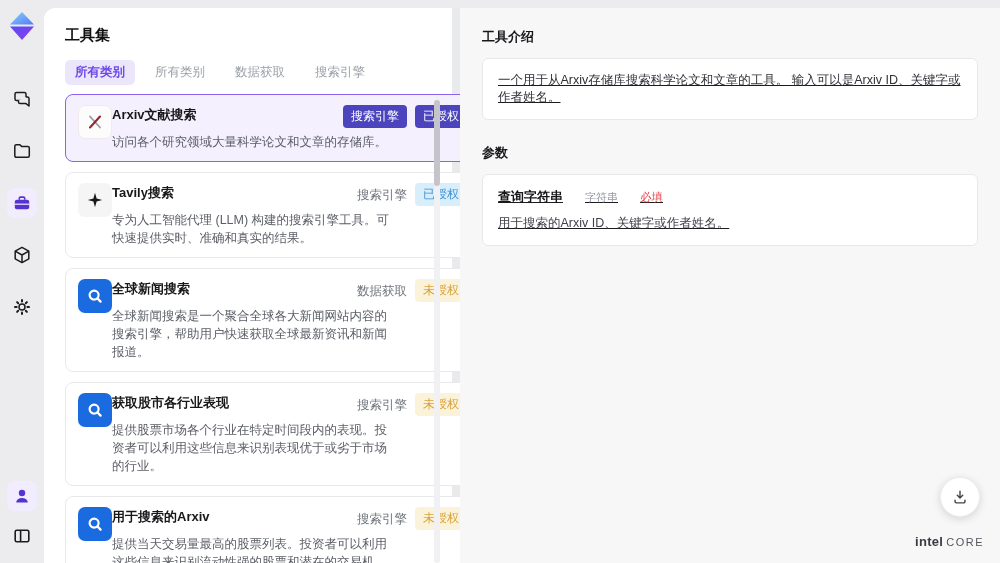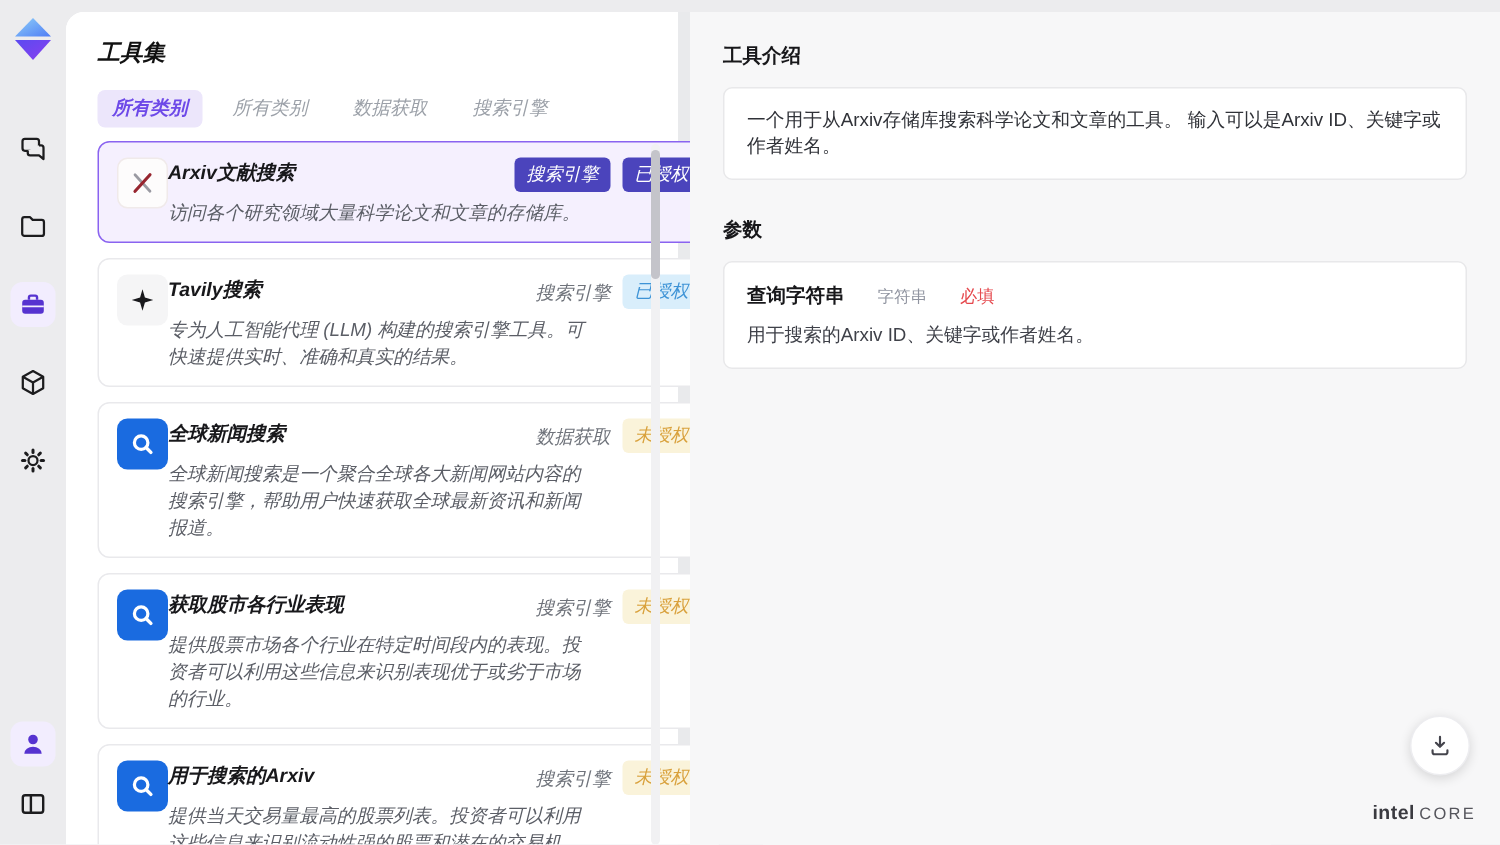--- a/index.html
+++ b/index.html
@@ -22,21 +22,21 @@
   }
   .rail-btn.active { background:#f2edfe; }
   .rail-bottom { margin-top:auto; margin-bottom:12px; display:flex; flex-direction:column; gap:10px; align-items:center; }
   .rail-btn svg { display:block; }
 
   
   .window {
     position:absolute; left:44px; top:8px; right:0; bottom:0;
     display:flex; background:#fff; border-radius:12px 0 0 0; overflow:hidden;
   }
-  .left-pane { width:408px; background:#fff; padding:18px 0 0 21px; position:relative;font-style:italic; }
+  .left-pane { width:408px; background:#fff; padding:18px 0 0 21px; position:relative; }
   .divider { width:8px; background:#e9eaec; }
   .right-pane { flex:1; background:#f7f7f8; padding:20px 22px; position:relative; }
 
   
   .page-title { font-size:15px; font-weight:bold; color:#111; }
   .tabs { margin-top:15px; display:flex; align-items:center; gap:10px; }
   .tab {
     font-size:12.5px; color:#9ba0a8; padding:4px 10px; border-radius:5px; cursor:pointer;
     white-space:nowrap;
   }
@@ -70,21 +70,21 @@
 
   
   .scrollbar { position:absolute; top:88px; bottom:0; right:12px; width:6px; background:#f1f1f3; border-radius:3px; cursor:pointer; }
   .scroll-thumb { position:absolute; top:4px; left:0; width:6px; height:86px; background:#c4c4ca; border-radius:3px; }
 
   
   .detail-title { font-size:14px; font-weight:bold; color:#111; margin-bottom:22px; }
   .section-h { font-size:13px; font-weight:bold; color:#17171a; margin-bottom:12px; }
   .info-box {
     background:#fff; border:1px solid #e8e8ea; border-radius:6px;
-    padding:13px 15px; margin-bottom:24px;
+    padding:13px 15px; margin-bottom:24px;text-decoration:underline;
   }
   .intro-text { font-size:12.5px; color:#303238; line-height:17px; }
   .param-head { display:flex; align-items:baseline; gap:22px; }
   .param-name { font-size:13px; font-weight:bold; color:#17171a; }
   .param-type { font-size:11px; color:#9094a0; }
   .param-req { font-size:11.5px; color:#e5484d; }
   .param-desc { margin-top:9px; font-size:12.5px; color:#3f4149; }
 
   
   .dl-btn {

